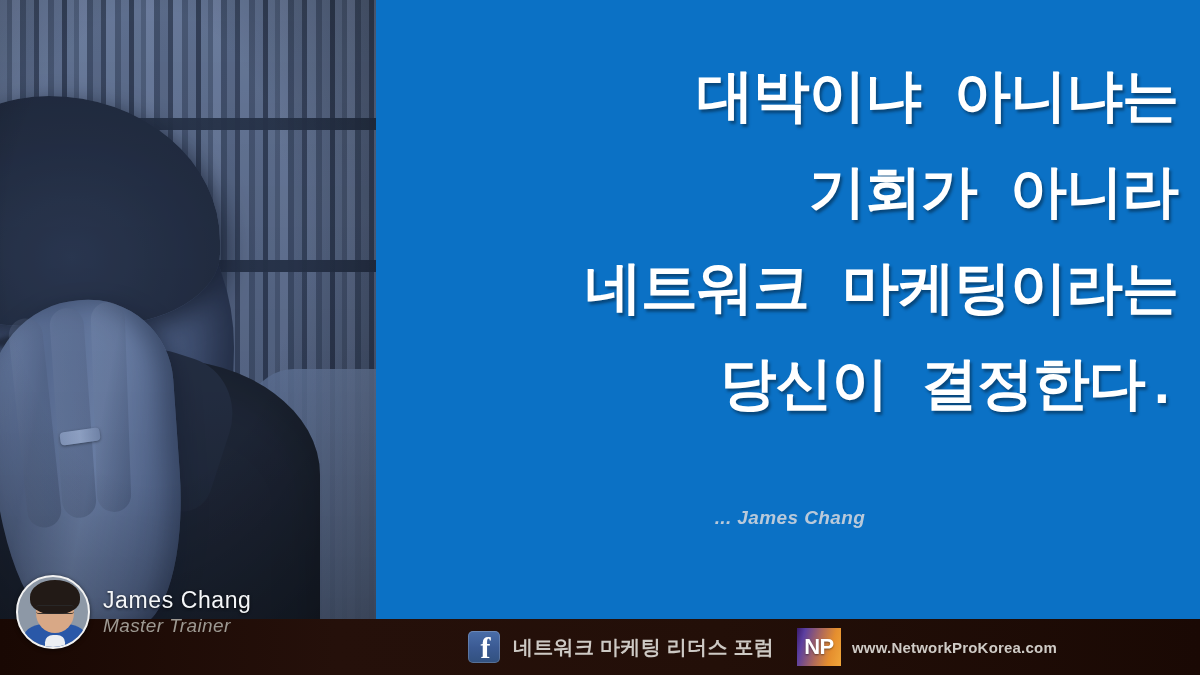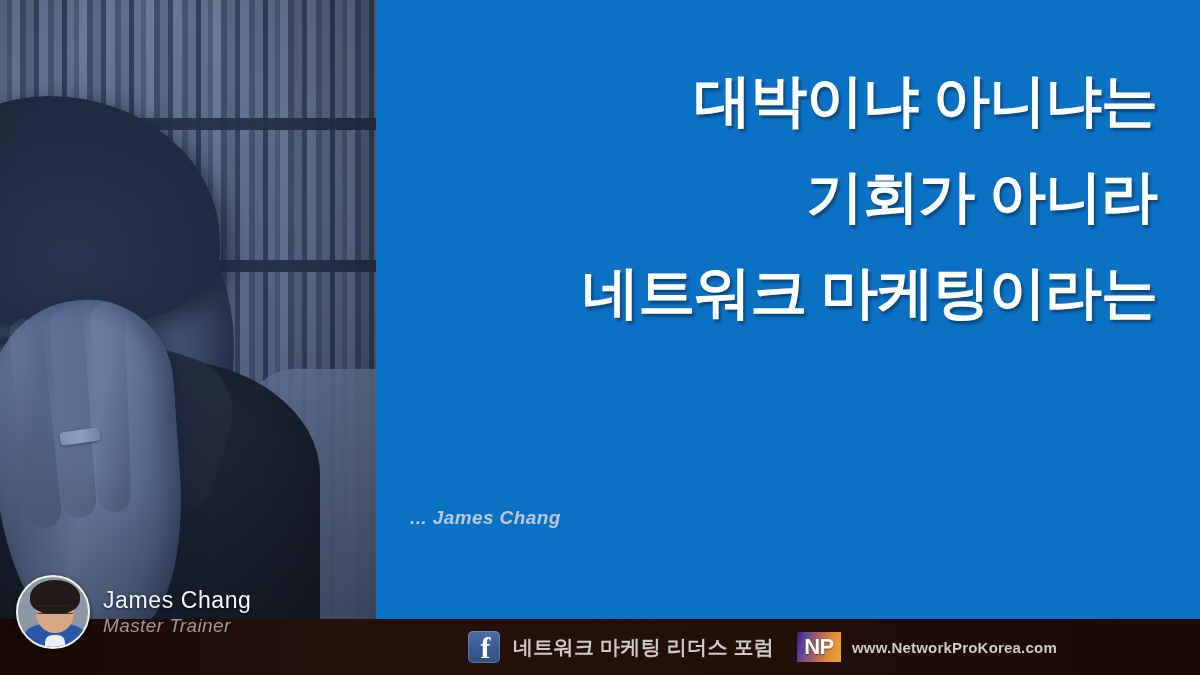--- a/index.html
+++ b/index.html
@@ -148,38 +148,39 @@
   }
 
   
   #quote-panel {
     position:absolute; left:376px; top:0;
     width:824px; height:619px;
     background:#0b71c5;
   }
   #quote-lines {
     position:absolute;
-    right:43px; top:52px;
+    right:22px; top:52px;
     width:760px;
     text-align:right;
+    font-family:Liberation Mono, monospace;
   }
   .q-line {
     color:#ffffff;
     font-size:57px;
     font-weight:700;
     line-height:96px;
     letter-spacing:-1px;
     white-space:nowrap;
     text-shadow:2px 3px 3px rgba(0,0,0,.38);
   }
   #attribution {
     position:absolute;
     right:30px; top:507px;
     width:760px;
-    text-align:left;
+    text-align:center;
     color:#b9c9da;
     font-size:19px;
     font-style:italic;
     font-weight:600;
     letter-spacing:.4px;
   }
 
   
   #speaker {
     position:absolute;
@@ -297,21 +298,21 @@
     font-weight:700;
     letter-spacing:.3px;
     white-space:nowrap;
   }
   #np-group {
     position:absolute; left:797px;
     display:flex; align-items:center; gap:11px;
   }
   #np-logo {
     position:relative;
-    width:44px; height:30px;
+    width:44px; height:38px;
     background:linear-gradient(105deg,#3a1b6e 0%,#5b3fa0 16%,#b06a5a 48%,#e58e2e 74%,#f0a63a 100%);
     display:flex; align-items:center; justify-content:center;
     flex:0 0 auto;
   }
   #np-logo span {
     color:#ffffff;
     font-size:22px;
     font-weight:700;
     letter-spacing:-.5px;
     line-height:1;
@@ -349,20 +350,21 @@
     <div class="duotone"></div>
     <div class="duotone2"></div>
     <div class="photo-vignette"></div>
   </div>
 
   <div id="quote-panel">
     <div id="quote-lines">
       <div class="q-line">대박이냐 아니냐는</div>
       <div class="q-line">기회가 아니라</div>
       <div class="q-line">네트워크 마케팅이라는</div>
+      <div class="q-line">당신이 결정한다.</div>
     </div>
     <div id="attribution">... James Chang</div>
   </div>
 
   <div id="speaker">
     <div id="avatar">
       <div class="av-bg"></div>
       <div class="av-body"></div>
       <div class="av-shirt"></div>
       <div class="av-face"></div>

